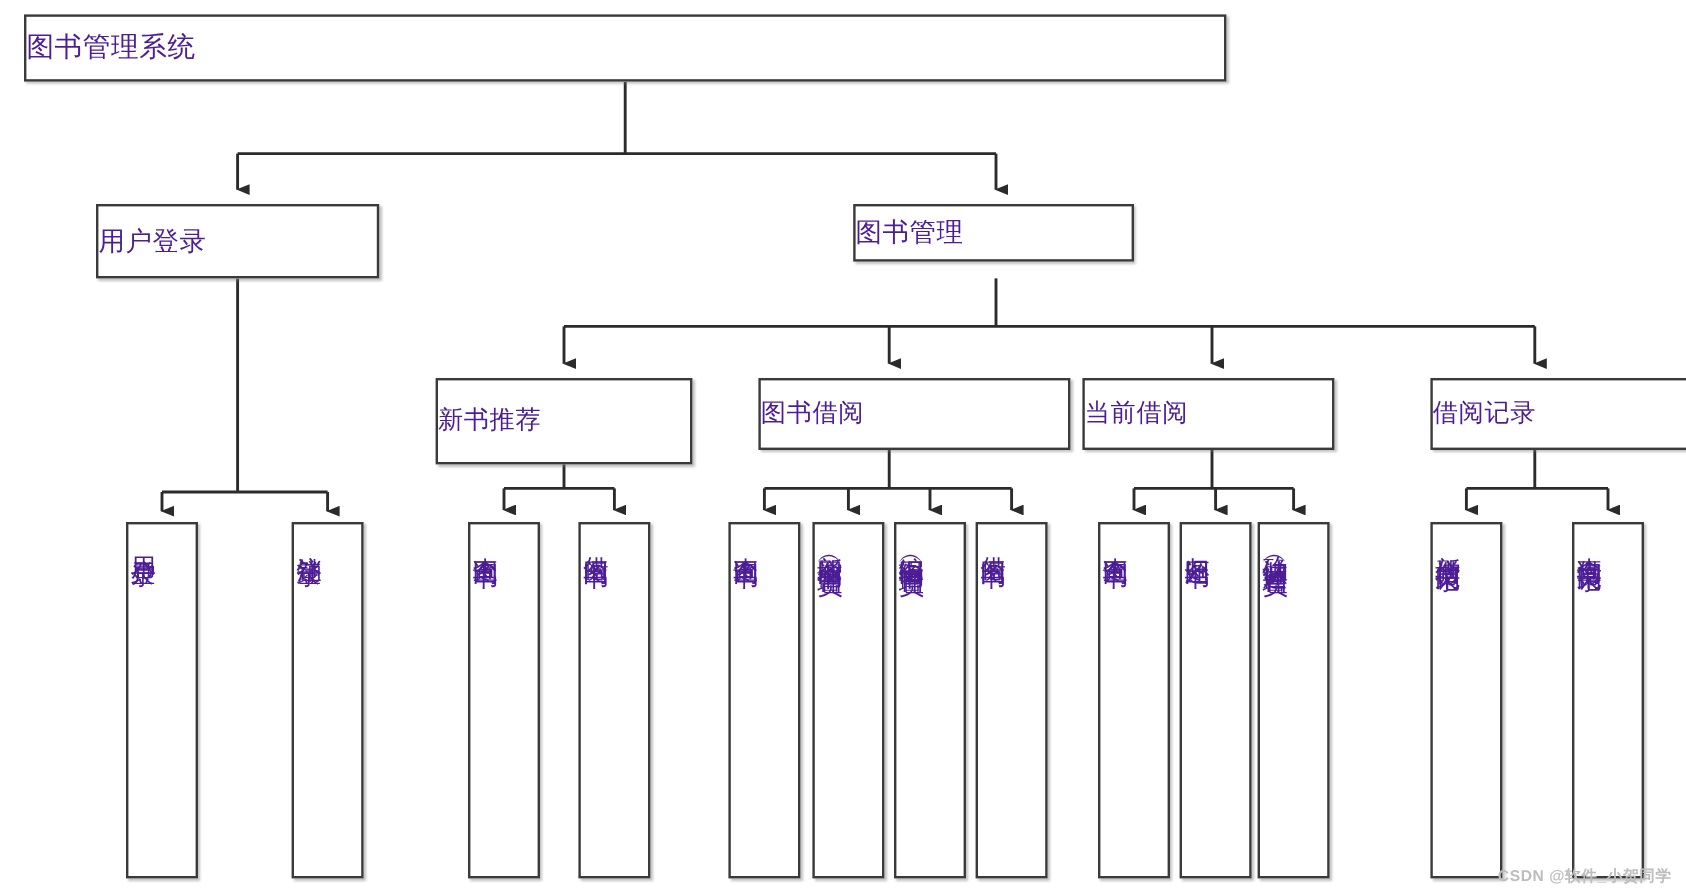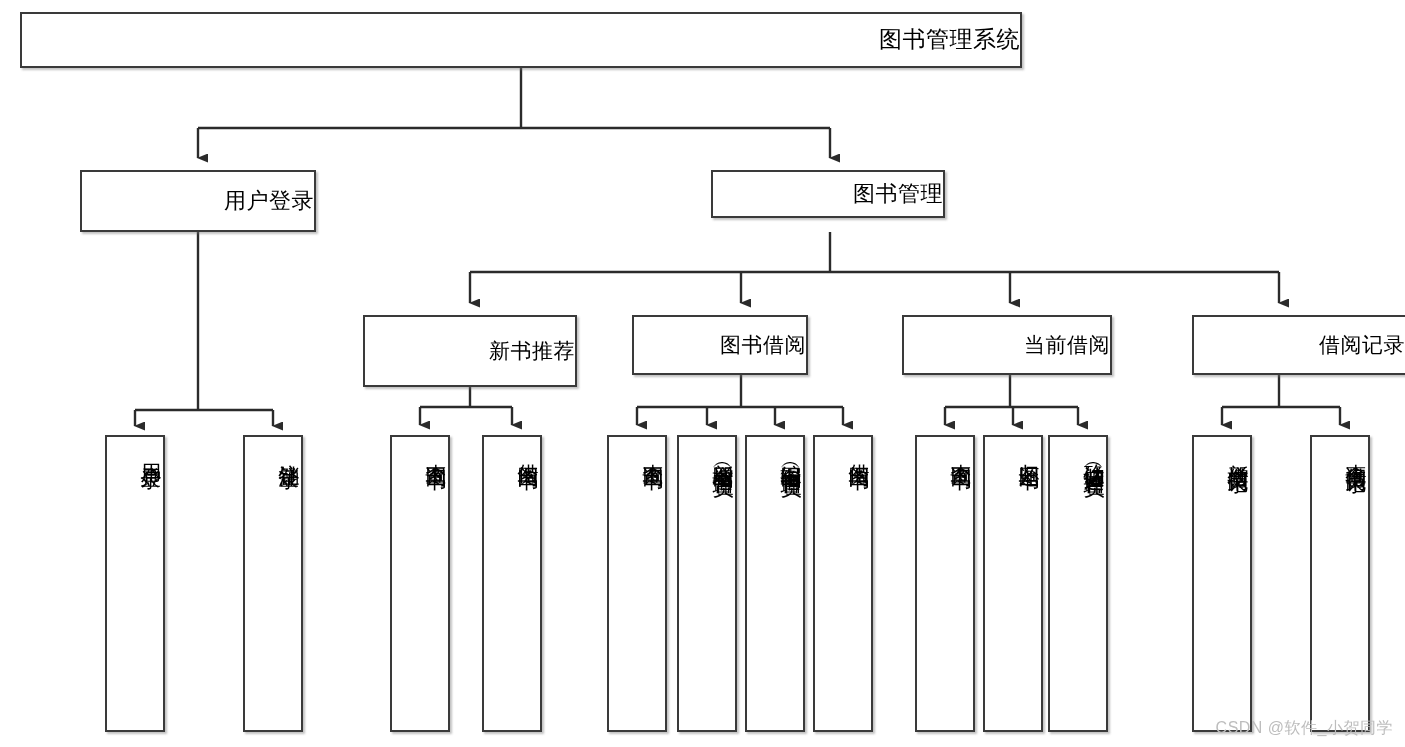--- a/index.html
+++ b/index.html
@@ -26,22 +26,22 @@
     pointer-events: none;
   }
   .node {
     position: absolute;
     box-sizing: border-box;
     background: #ffffff;
     border: 2px solid #3a3a3a;
     box-shadow: 2px 2px 2px rgba(120,120,120,0.45);
     display: flex;
     align-items: center;
-    justify-content: flex-end;
-    color: #000000;
+    justify-content: flex-start;
+    color: #4c1d95;
   }
   .node .label {
     display: block;
     text-align: center;
     line-height: 1.18;
     letter-spacing: 0.5px;
   }
   .node-root .label   { font-size: 23px; }
   .node-level2 .label { font-size: 22px; }
   .node-level3 .label { font-size: 21px; }
@@ -54,25 +54,26 @@
     writing-mode: vertical-rl;
     text-orientation: upright;
     line-height: 1.12;
     letter-spacing: 2px;
     white-space: nowrap;
   }
   #watermark {
     position: absolute;
     right: 12px;
     bottom: 8px;
-    font-size: 16px;
+    font-size: 13px;
     color: #bdbdbd;
     letter-spacing: 0.5px;
     white-space: nowrap;
     user-select: none;
+    font-weight: bold;
   }
 </style>
 </head>
 <body>
 
 <div id="diagram-canvas">
 
   <svg id="edges-layer" width="1405" height="747" viewBox="0 0 1405 747">
     <defs>
       <marker id="arrowhead" markerWidth="9" markerHeight="11" refX="4.5" refY="10" orient="auto" markerUnits="userSpaceOnUse">
@@ -130,21 +131,21 @@
   <div class="node node-level2" style="left:80px; top:170px; width:236px; height:62px;">
     <span class="label">用户登录</span>
   </div>
   <div class="node node-level2" style="left:711px; top:170px; width:234px; height:48px;">
     <span class="label">图书管理</span>
   </div>
 
   <div class="node node-level3" style="left:363px; top:315px; width:214px; height:72px;">
     <span class="label">新书推荐</span>
   </div>
-  <div class="node node-level3" style="left:632px; top:315px; width:176px; height:60px;">
+  <div class="node node-level3" style="left:632px; top:315px; width:260px; height:60px;">
     <span class="label">图书借阅</span>
   </div>
   <div class="node node-level3" style="left:902px; top:315px; width:210px; height:60px;">
     <span class="label">当前借阅</span>
   </div>
   <div class="node node-level3" style="left:1172px; top:315px; width:215px; height:60px;margin-left:20px;">
     <span class="label">借阅记录</span>
   </div>
 
   <div class="node node-leaf" style="left:105px; top:435px; width:60px; height:297px;">

